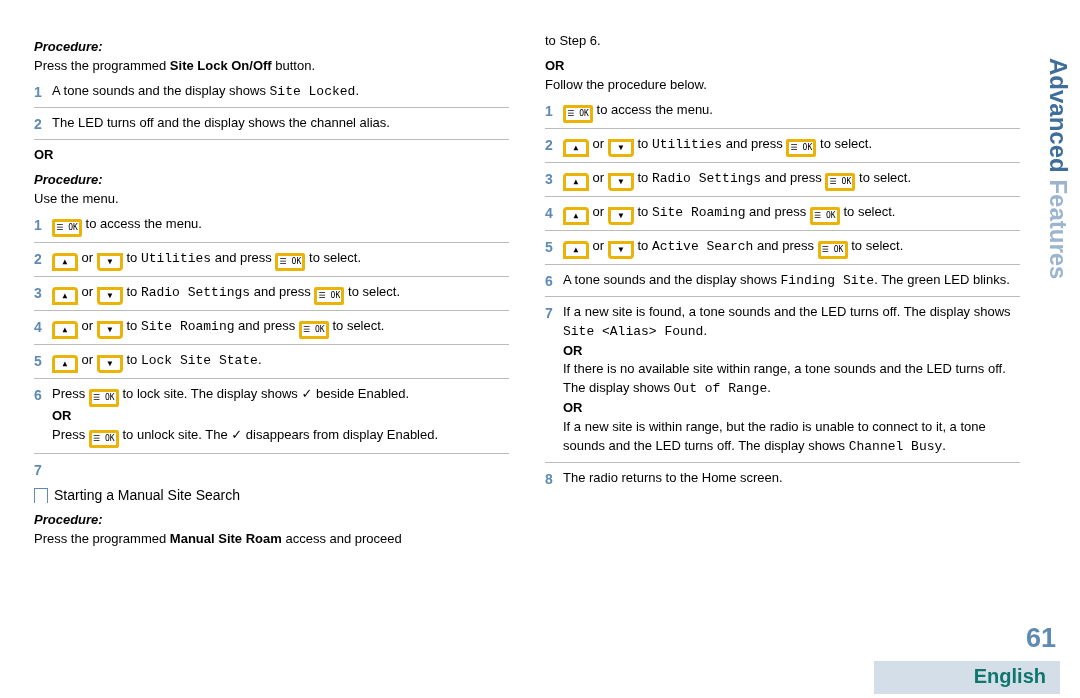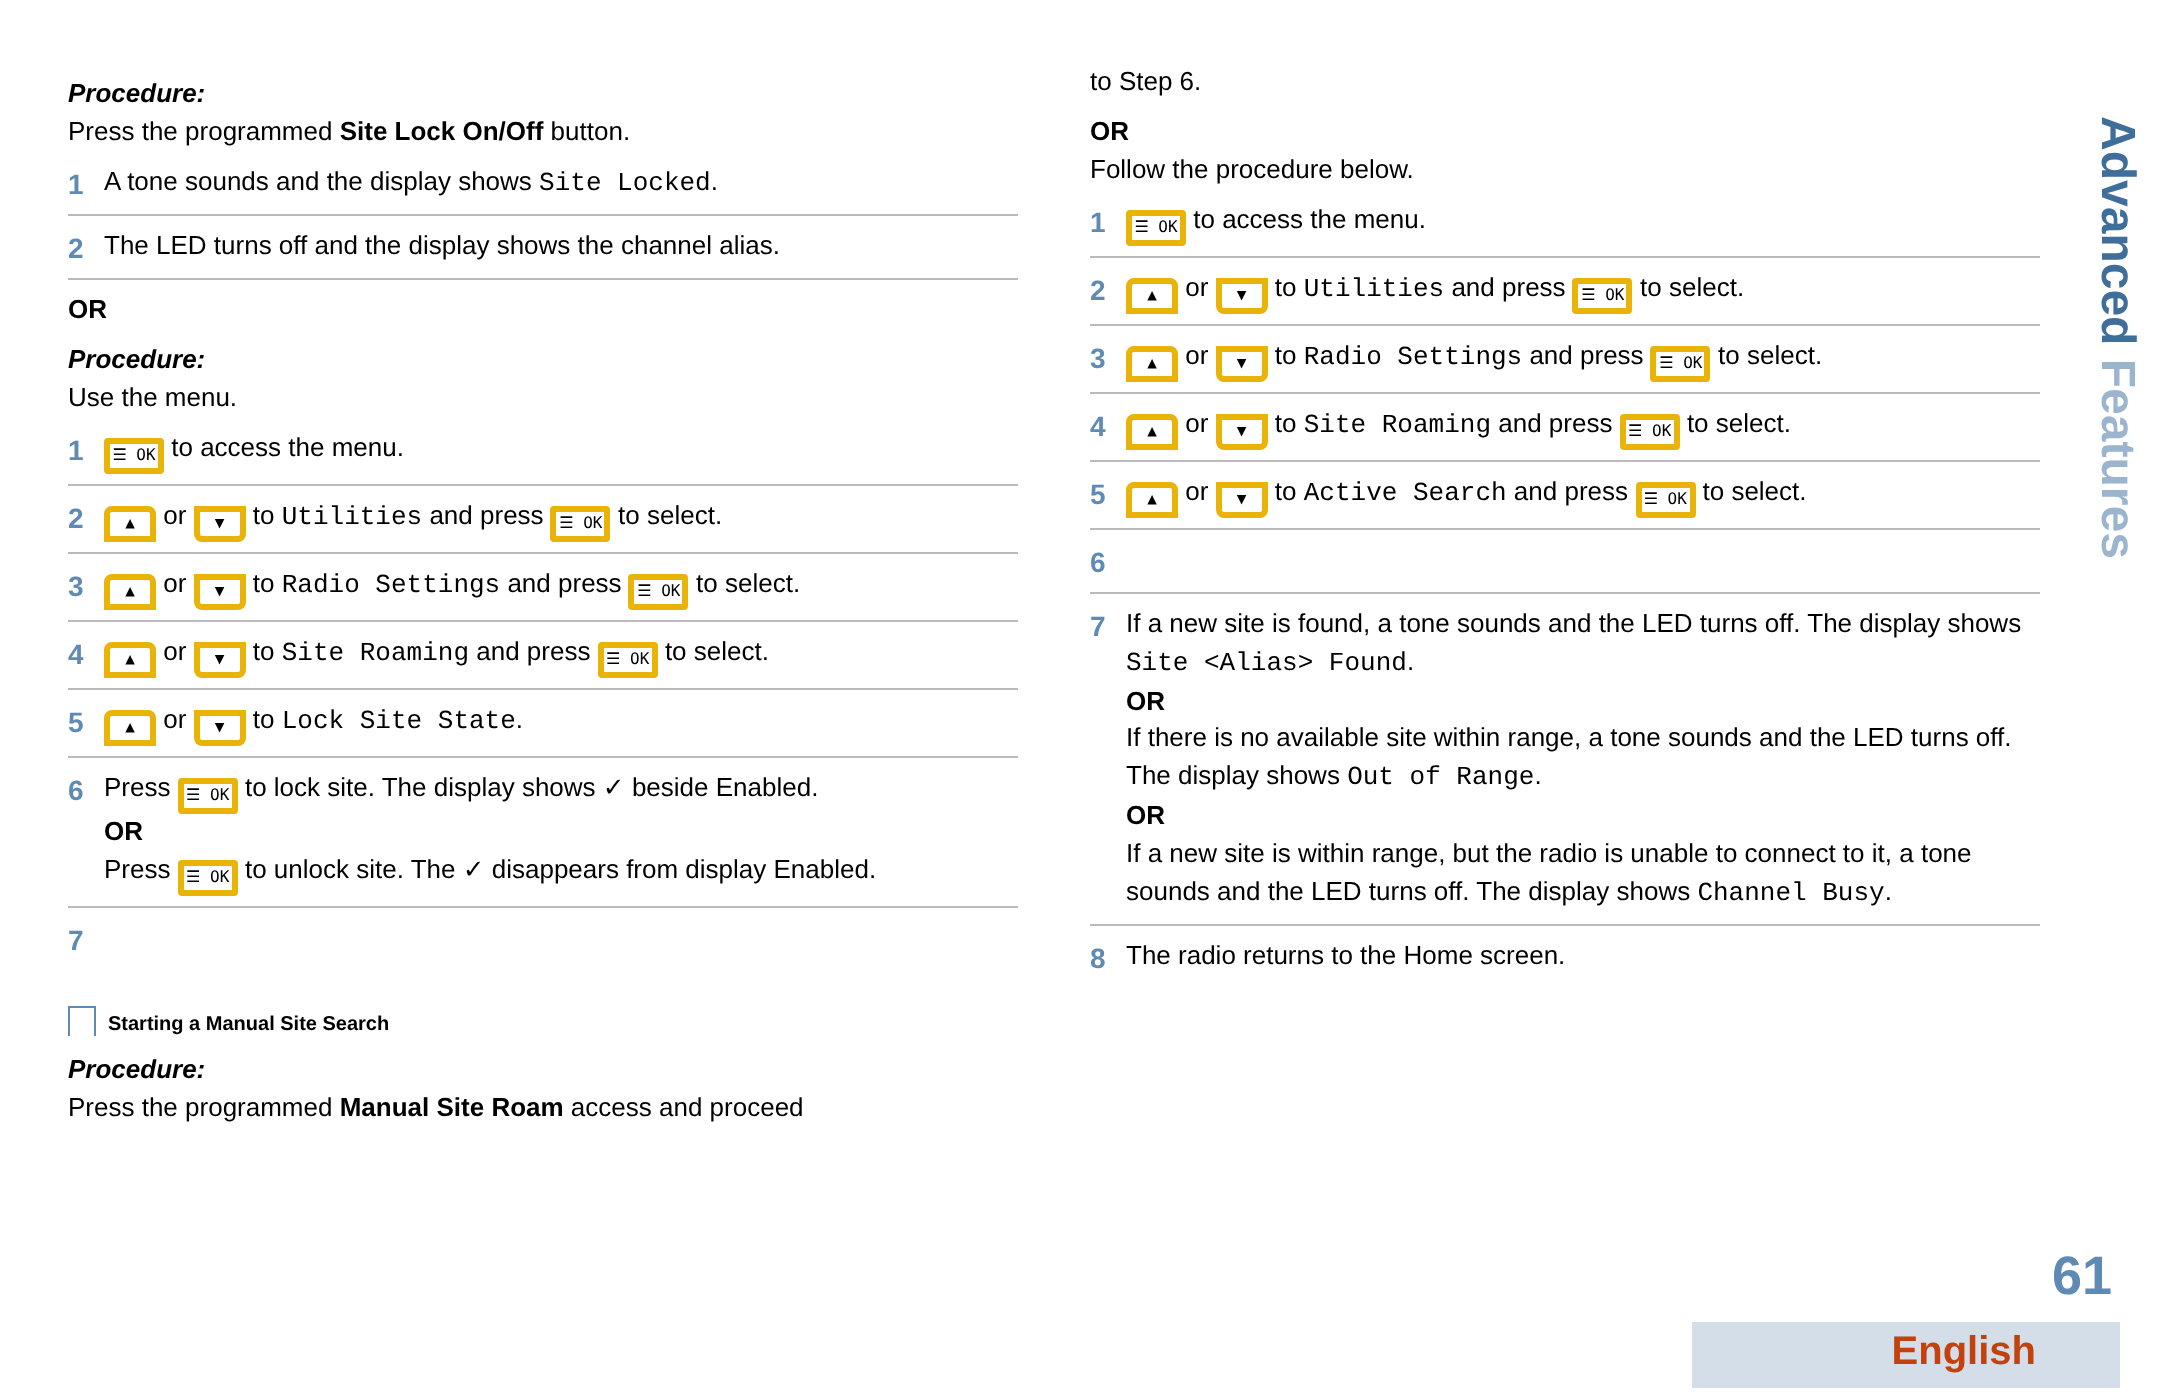--- a/index.html
+++ b/index.html
@@ -6,31 +6,31 @@
   .page{width:1080px;height:698px;position:relative;box-sizing:border-box;}
   .cols{display:flex;padding:32px 60px 0 34px;gap:36px;}
   .col{flex:1;font-size:13px;line-height:1.45;}
   .proc-label{font-weight:bold;font-style:italic;margin-top:6px;}
   .or-line{font-weight:bold;margin-top:6px;}
   .plain{}
   .row{display:flex;align-items:flex-start;border-bottom:1px solid #bbb;padding:6px 0 5px 0;}
   .row .num{width:18px;flex:none;font-weight:bold;color:#5e8ab4;font-size:14px;}
   .row .body{flex:1;}
   .row.nb{border-bottom:none;}
-  .sub-h{font-weight:bold;font-size:10px;margin-top:18px;}
+  .sub-h{font-weight:normal;font-size:14px;}
   .sub-h .bk{display:inline-block;width:12px;height:14px;border:1px solid #5e8ab4;border-bottom:none;vertical-align:text-bottom;margin-right:6px;background:#fff;}
   .key{display:inline-block;border:3px solid #eab308;border-radius:2px;height:12px;min-width:22px;vertical-align:-2px;font-size:8px;line-height:11px;text-align:center;font-family:monospace;padding:0 1px;background:#fff;}
   .key.arrow{min-width:18px;border-radius:4px 4px 0 0;}
   .key.arrow.down{border-radius:0 0 4px 4px;}
   .mono{font-family:"Courier New",monospace;}
   .tick{font-family:Arial;}
   .tab{position:absolute;right:8px;top:58px;writing-mode:vertical-rl;text-orientation:mixed;font-size:24px;font-weight:bold;color:#9ab5cd;}
   .tab .strong{color:#3f6e9b;}
   .pgnum{position:absolute;right:24px;bottom:44px;color:#5e8ab4;font-size:27px;font-weight:bold;}
-  .lang{position:absolute;right:20px;bottom:4px;background:#d4dee8;color:#c2410c;font-weight:bold;font-size:20px;padding:4px 42px 6px 100px;}
+  .lang{position:absolute;right:20px;bottom:4px;background:#d4dee8;color:#0f766e;font-weight:bold;font-size:20px;padding:4px 14px 6px 100px;}
 </style>
 </head>
 <body>
 
 <div class="page">
   <div class="cols">
 
     <div class="col">
       <div class="proc-label">Procedure:</div>
       <div class="plain">
@@ -104,20 +104,21 @@
       <div class="row">
         <div class="num">4</div>
         <div class="body"><span class="key arrow">▲</span><span> or </span><span class="key arrow down">▼</span><span> to </span><span class="mono">Site Roaming</span><span> and press </span><span class="key">☰ OK</span><span> to select.</span></div>
       </div>
       <div class="row">
         <div class="num">5</div>
         <div class="body"><span class="key arrow">▲</span><span> or </span><span class="key arrow down">▼</span><span> to </span><span class="mono">Active Search</span><span> and press </span><span class="key">☰ OK</span><span> to select.</span></div>
       </div>
       <div class="row">
         <div class="num">6</div>
+        <div class="body"><span>A tone sounds and the display shows </span><span class="mono">Finding Site</span><span>. The green LED blinks.</span></div>
       </div>
       <div class="row">
         <div class="num">7</div>
         <div class="body">
           <span>If a new site is found, a tone sounds and the LED turns off. The display shows </span><span class="mono">Site &lt;Alias&gt; Found</span><span>.</span>
           <div><b>OR</b></div>
           <span>If there is no available site within range, a tone sounds and the LED turns off. The display shows </span><span class="mono">Out of Range</span><span>.</span>
           <div><b>OR</b></div>
           <span>If a new site is within range, but the radio is unable to connect to it, a tone sounds and the LED turns off. The display shows </span><span class="mono">Channel Busy</span><span>.</span>
         </div>

